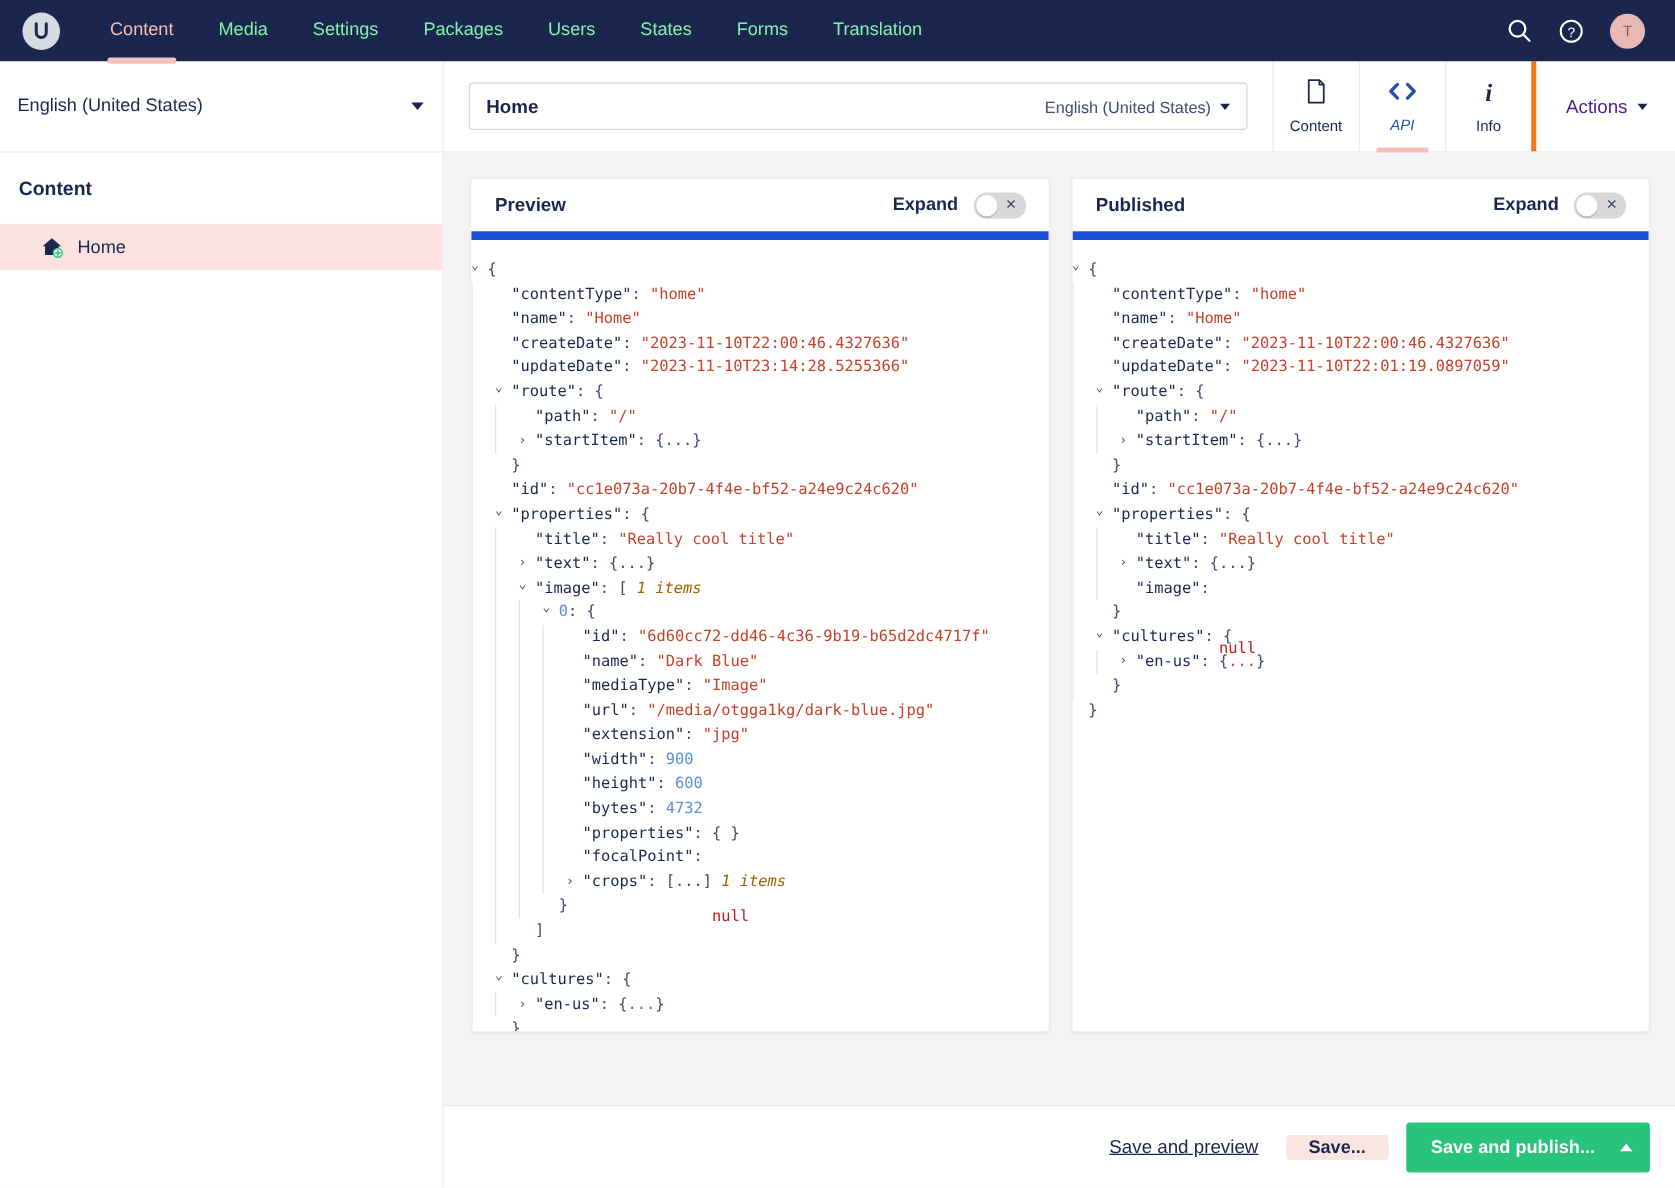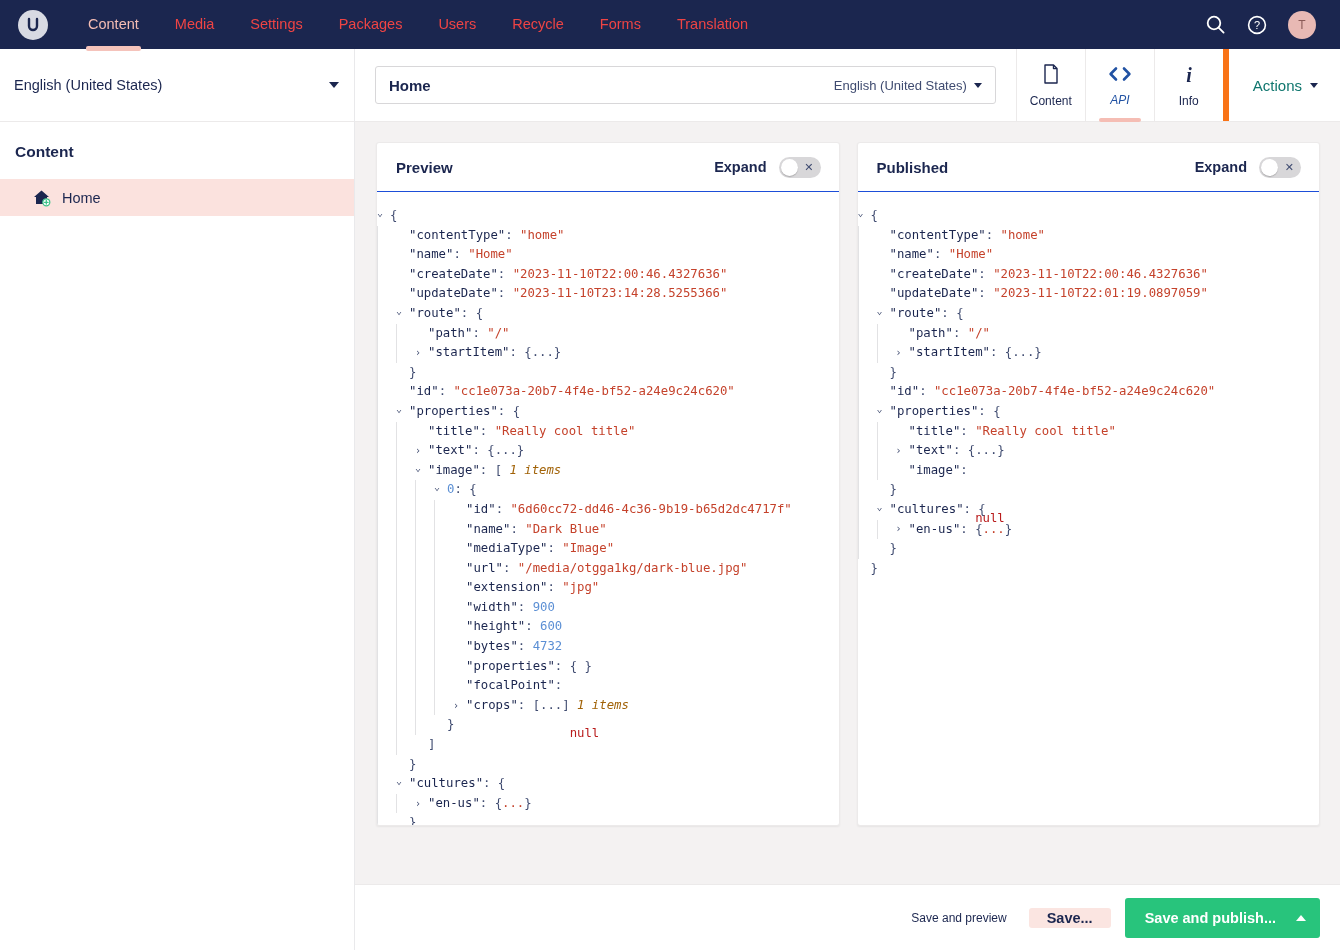--- a/index.html
+++ b/index.html
@@ -18,21 +18,21 @@
   }
   .logo {
     width: 30px; height: 30px; border-radius: 50%;
     background: #d8dae3; margin-right: 22px;
     display: flex; align-items: center; justify-content: center;
     flex: 0 0 auto;
   }
   .logo svg { display: block; }
   .nav-items { display: flex; align-items: center; height: 49px; }
   .nav-item {
-    color: #ef4444; font-size: 14.5px; padding: 0 18px;
+    color: #86efac; font-size: 14.5px; padding: 0 18px;
     height: 49px; line-height: 49px; cursor: pointer;
     position: relative; white-space: nowrap;
   }
   .nav-item.active { color: #f5bdb4; }
   .nav-item.active::after {
     content: ""; position: absolute; left: 16px; right: 16px;
     bottom: -2px; height: 5px; background: #f5c3bb; border-radius: 2px;
   }
   .nav-right {
     margin-left: auto; display: flex; align-items: center; gap: 20px;
@@ -122,38 +122,38 @@
     color: #1b264f; position: relative;
   }
   .app-tab .tab-label { font-size: 12px; }
   .app-tab.active { color: #2152a3; font-style: italic; }
   .app-tab.active::after {
     content: ""; position: absolute; left: 13px; right: 13px;
     bottom: -1px; height: 4px; background: #f5bdb4; border-radius: 2px;
   }
   .actions-btn {
     display: flex; align-items: center; gap: 8px;
-    padding: 0 22px 0 24px; border-left: 6px solid #f97316;
-    font-size: 15px; color: #0f766e; cursor: pointer;
+    padding: 0 22px 0 24px; border-left: 4px solid #f97316;
+    font-size: 15px; color: #4c1d95; cursor: pointer;
   }
 
   
   .content-area {
     flex: 1 1 auto; background: #f4f2f2; padding: 20px 20px 0 21px;
     display: flex; gap: 17px; overflow: hidden;
   }
   .panel {
     flex: 1 1 0; background: #fff; border: 1px solid #eceaea;
     border-radius: 3px; display: flex; flex-direction: column;
     box-shadow: 0 1px 2px rgba(0,0,0,.06);
     height: 684px; overflow: hidden;
   }
   .panel-head {
     height: 49px; flex: 0 0 49px; display: flex; align-items: center;
-    padding: 0 18px 0 19px; border-bottom: 1px solid #1d4ed8;
+    padding: 0 18px 0 19px; border-bottom: 7px solid #1d4ed8;
   }
   .panel-title { font-size: 15px; font-weight: bold; color: #1b264f; }
   .panel-toggle-wrap {
     margin-left: auto; display: flex; align-items: center; gap: 12px;
     cursor: pointer;
   }
   .panel-toggle-label { font-size: 14.5px; font-weight: bold; color: #1b264f; }
   .toggle {
     width: 42px; height: 21px; border-radius: 11px; background: #d8d7d9;
     position: relative; display: flex; align-items: center;
@@ -190,21 +190,21 @@
   .p { color: #3f4b70; }
   .meta { color: #a16207; font-style: italic; }
 
   
   .footer {
     height: 66px; flex: 0 0 66px; background: #fff;
     border-top: 1px solid #eceaea; display: flex; align-items: center;
     justify-content: flex-end; gap: 14px; padding: 0 20px;
   }
   .link-btn {
-    font-size: 12px; color: #1b264f; cursor: pointer; padding: 0 8px;
+    font-size: 15px; color: #1b264f; cursor: pointer; padding: 0 8px; text-decoration: underline;
   }
   .btn-save {
     background: #fbe5e1; color: #1b264f; font-size: 14.5px; font-weight: bold;
     border: none; border-radius: 3px; height: 20px; padding: 0 18px;
     cursor: pointer; font-family: "Liberation Sans", sans-serif;
   }
   .btn-publish {
     background: #28c47c; color: #fff; font-size: 14.5px; font-weight: bold;
     border: none; border-radius: 3px; height: 40px; padding: 0 14px 0 20px;
     cursor: pointer; display: flex; align-items: center; gap: 20px;
@@ -223,21 +223,21 @@
     <svg width="18" height="18" viewBox="0 0 18 18" aria-hidden="true">
       <path d="M5 3 V10 a4 4 0 0 0 8 0 V3" fill="none" stroke="#1b264f" stroke-width="2.4" stroke-linecap="round"></path>
     </svg>
   </div>
   <div class="nav-items">
     <div class="nav-item active"><span>Content</span></div>
     <div class="nav-item"><span>Media</span></div>
     <div class="nav-item"><span>Settings</span></div>
     <div class="nav-item"><span>Packages</span></div>
     <div class="nav-item"><span>Users</span></div>
-    <div class="nav-item"><span>Recycle</span></div>
+    <div class="nav-item"><span>States</span></div>
     <div class="nav-item"><span>Forms</span></div>
     <div class="nav-item"><span>Translation</span></div>
   </div>
   <div class="nav-right">
     <span class="nav-icon">
       <svg width="21" height="21" viewBox="0 0 21 21" aria-hidden="true">
         <circle cx="9" cy="9" r="6.3" fill="none" stroke="#fff" stroke-width="1.8"></circle>
         <line x1="13.6" y1="13.6" x2="18.6" y2="18.6" stroke="#fff" stroke-width="1.8" stroke-linecap="round"></line>
       </svg>
     </span>

